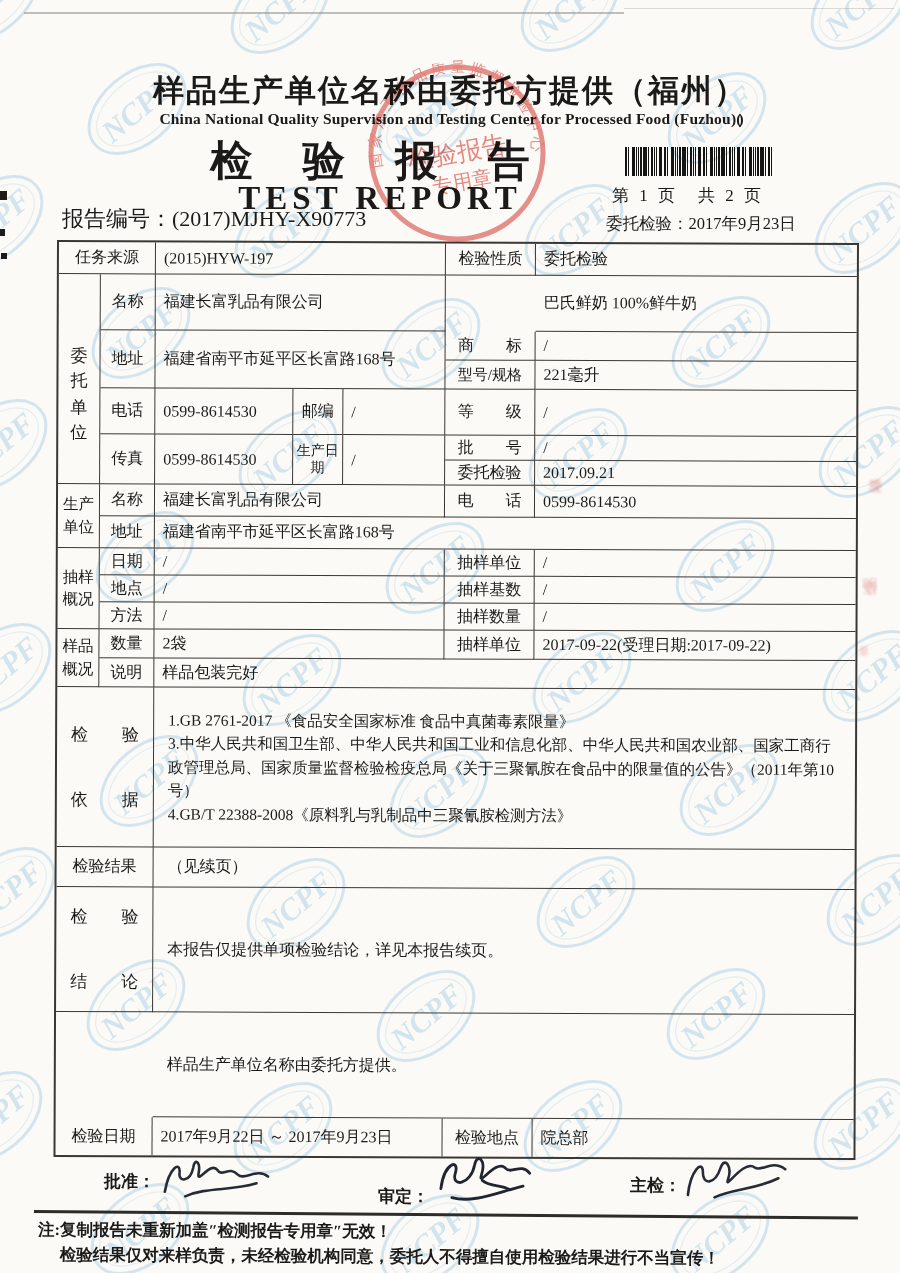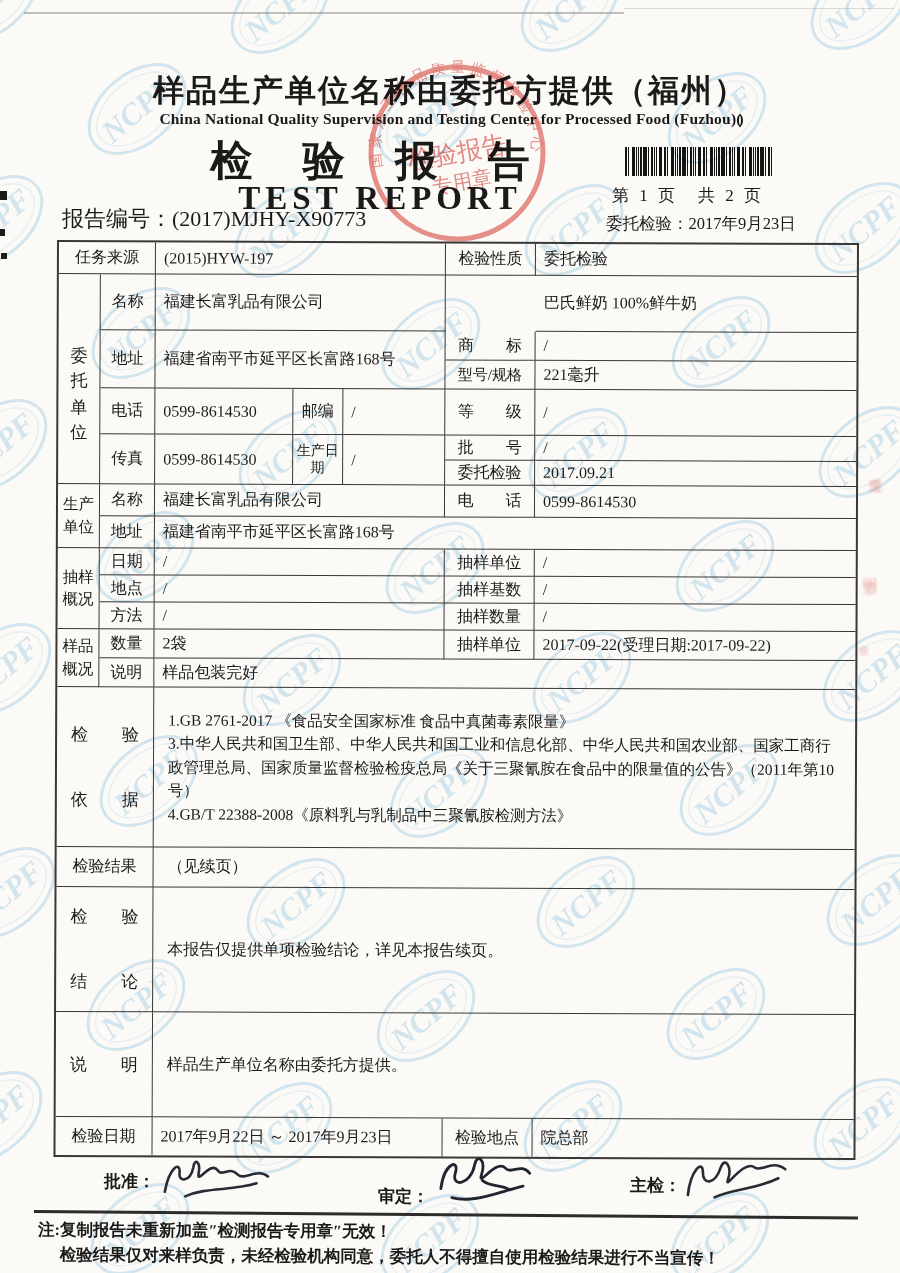--- a/index.html
+++ b/index.html
@@ -451,21 +451,20 @@
 
     <div class="cell lbl" style="grid-area:16/1/17/3">检验结果</div>
     <div class="cell val nr longtext" style="grid-area:16/3/17/8">（见续页）</div>
 
     <div class="cell lbl biglbl" style="grid-area:17/1/18/3">
         <span>检　　验</span>
         <span class="row2">结　　论</span>
       </div>
     <div class="cell val nr longtext" style="grid-area:17/3/18/8">本报告仅提供单项检验结论，详见本报告续页。</div>
 
-    <div class="cell lbl" style="grid-area:18/1/19/3;font-size:17px">说　　明</div>
     <div class="cell val nr longtext" style="grid-area:18/3/19/8">样品生产单位名称由委托方提供。</div>
 
     <div class="cell lbl nb" style="grid-area:19/1/20/3">检验日期</div>
     <div class="cell val nb" style="grid-area:19/3/20/6">2017年9月22日 ～ 2017年9月23日</div>
     <div class="cell lbl nb" style="grid-area:19/6/20/7">检验地点</div>
     <div class="cell val nr nb" style="grid-area:19/7/20/8">院总部</div>
   </div>
 
   <div class="footer">
     <span class="sig-label" style="left:104px;top:20px;">批准：</span>

